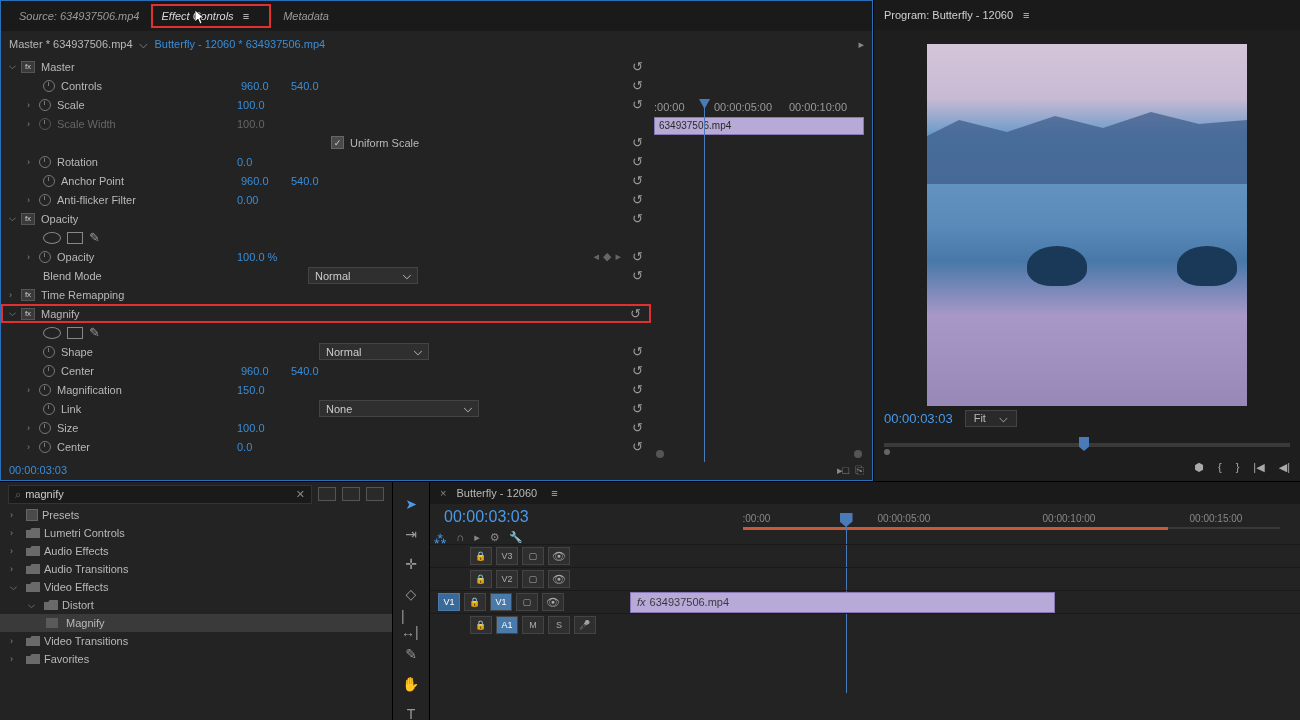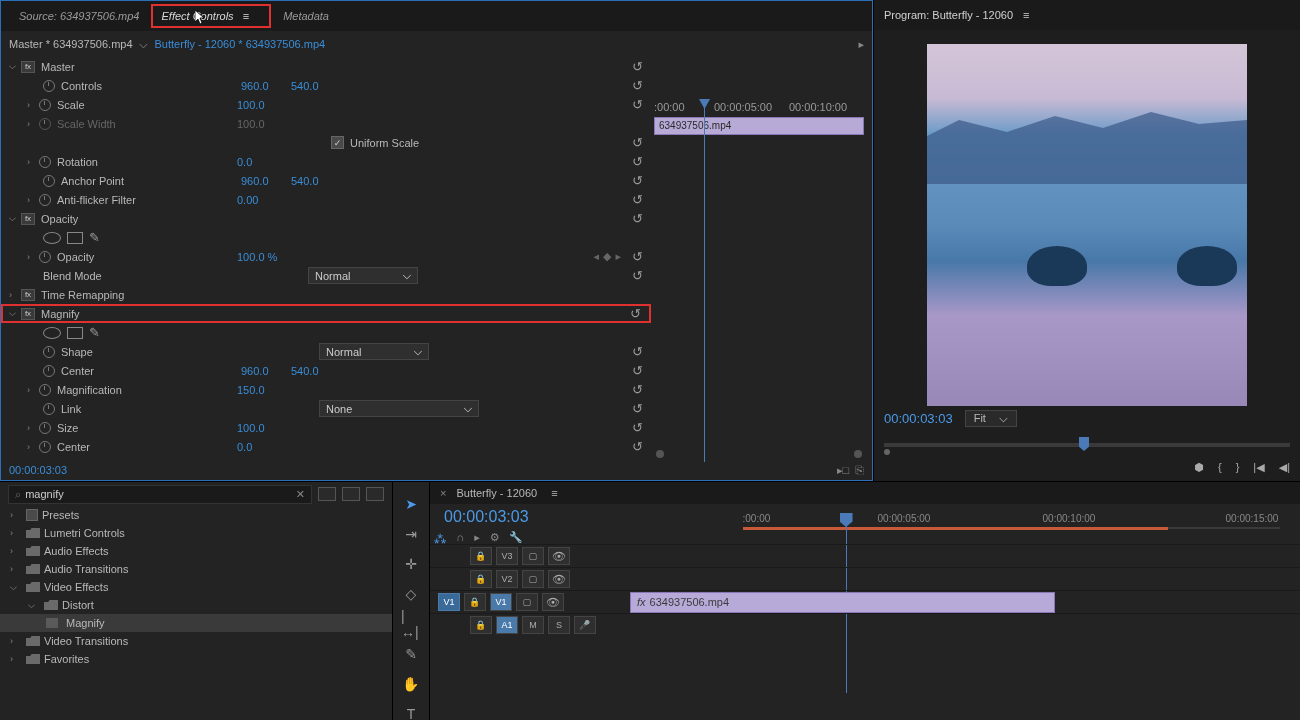--- a/index.html
+++ b/index.html
@@ -447,21 +447,21 @@
             <span>∩</span>
             <span>▸</span>
             <span>⚙</span>
             <span>🔧</span>
           </div>
         </div>
         <div class="tl-ruler" style="flex:1">
           <span class="tl-tick" style="left:0">:00:00</span>
           <span class="tl-tick" style="left:135px">00:00:05:00</span>
           <span class="tl-tick" style="left:300px">00:00:10:00</span>
-          <span class="tl-tick" style="left:483px">00:00:15:00</span>
+          <span class="tl-tick" style="left:447px">00:00:15:00</span>
 
           <div class="tl-ruler-track"></div>
           <div class="tl-ruler-work"></div>
           <div class="tl-head"></div>
         </div>
       </div>
       <div class="tl-tracks">
         <div class="tl-headers">
           <div class="tl-track-head">
               <span style="width:28px"></span>

